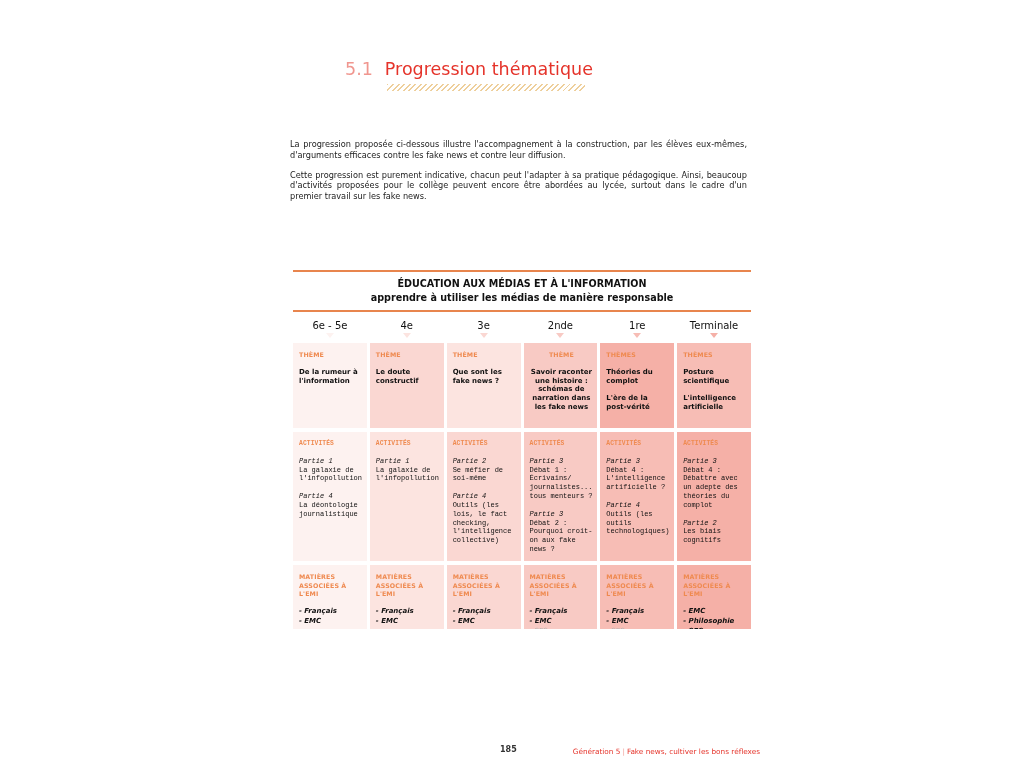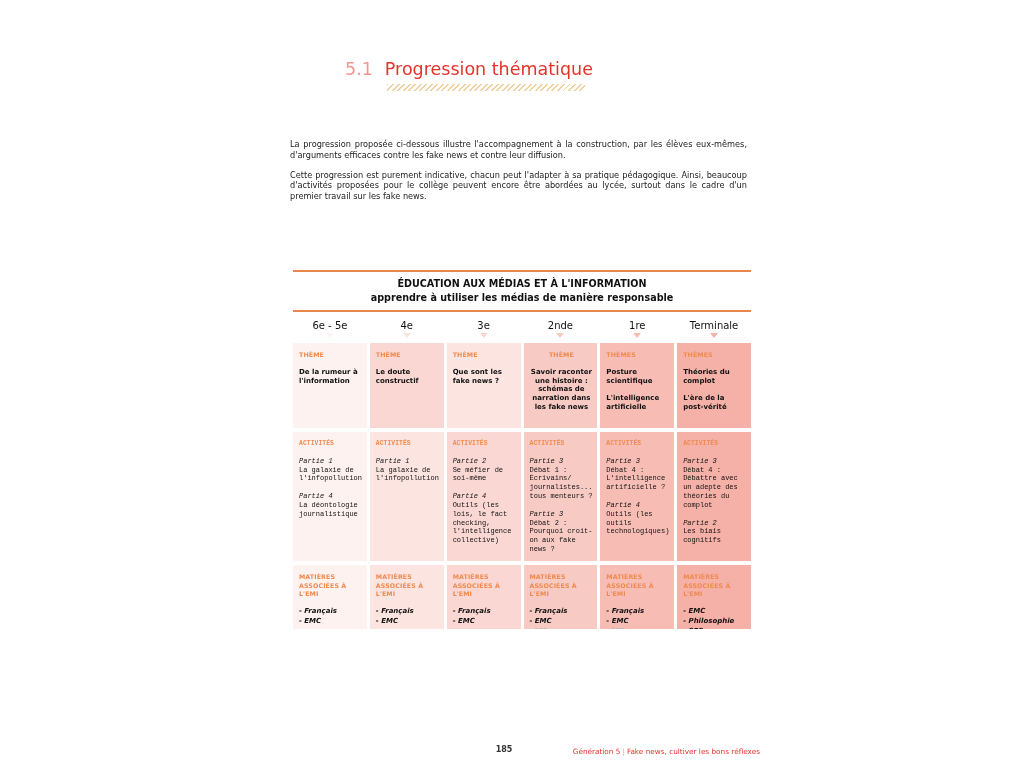--- a/index.html
+++ b/index.html
@@ -39,21 +39,21 @@
   .cell-label { color:#ef8a50; font-weight:bold; font-size:6.3px; line-height:1.35;
     margin-bottom:8px; letter-spacing:0.1px; }
   .theme-title { font-weight:bold; margin-bottom:9px; }
   .act-group { margin-bottom:9px; }
   .act-part { font-style:italic; }
   .subjects { list-style:none; }
   .subjects li { font-style:italic; font-weight:bold; margin-bottom:1.5px; }
   .subjects li.muted { color:#b3b0ae; font-weight:normal; }
 
   
-  .footer-page { position:absolute; left:484px; top:745px; width:40px; text-align:center;
+  .footer-page { position:absolute; left:500px; top:745px; width:40px; text-align:left;
     font-size:8px; font-weight:bold; color:#333; }
   .footer-brand { position:absolute; right:264px; top:747px; font-size:7.3px;
     color:#e5332a; white-space:nowrap; }
   .footer-brand .sep { color:#f0a29a; padding:0 2px; }
 </style>
 </head>
 <body>
 
 <div class="page">
 
@@ -112,30 +112,30 @@
         <div class="theme-title">Le doute constructif</div>
       </div>
       <div class="cell" style="background-color: rgb(252, 228, 224);">
         <div class="cell-label">THÈME</div>
         <div class="theme-title">Que sont les fake news ?</div>
       </div>
       <div class="cell" style="background-color: rgb(248, 202, 196); text-align: center;">
         <div class="cell-label">THÈME</div>
         <div class="theme-title">Savoir raconter une histoire : schémas de narration dans les fake news</div>
       </div>
+      <div class="cell" style="background-color: rgb(245, 176, 167);">
+        <div class="cell-label">THÈMES</div>
+        <div class="theme-title">Théories du complot</div>
+        <div class="theme-title">L'ère de la post-vérité</div>
+      </div>
       <div class="cell" style="background-color: rgb(247, 189, 181);">
         <div class="cell-label">THÈMES</div>
         <div class="theme-title">Posture scientifique</div>
         <div class="theme-title">L'intelligence artificielle</div>
       </div>
-      <div class="cell" style="background-color: rgb(245, 176, 167);">
-        <div class="cell-label">THÈMES</div>
-        <div class="theme-title">Théories du complot</div>
-        <div class="theme-title">L'ère de la post-vérité</div>
-      </div>
     </div>
 
     <div class="grid-row row-act">
       <div class="cell" style="background-color: rgb(253, 242, 240);">
         <div class="cell-label">ACTIVITÉS</div>
         <div class="act-group">
           <div class="act-part">Partie 1</div>
           <div class="act-text">La galaxie de l'infopollution</div>
         </div>
         <div class="act-group">

